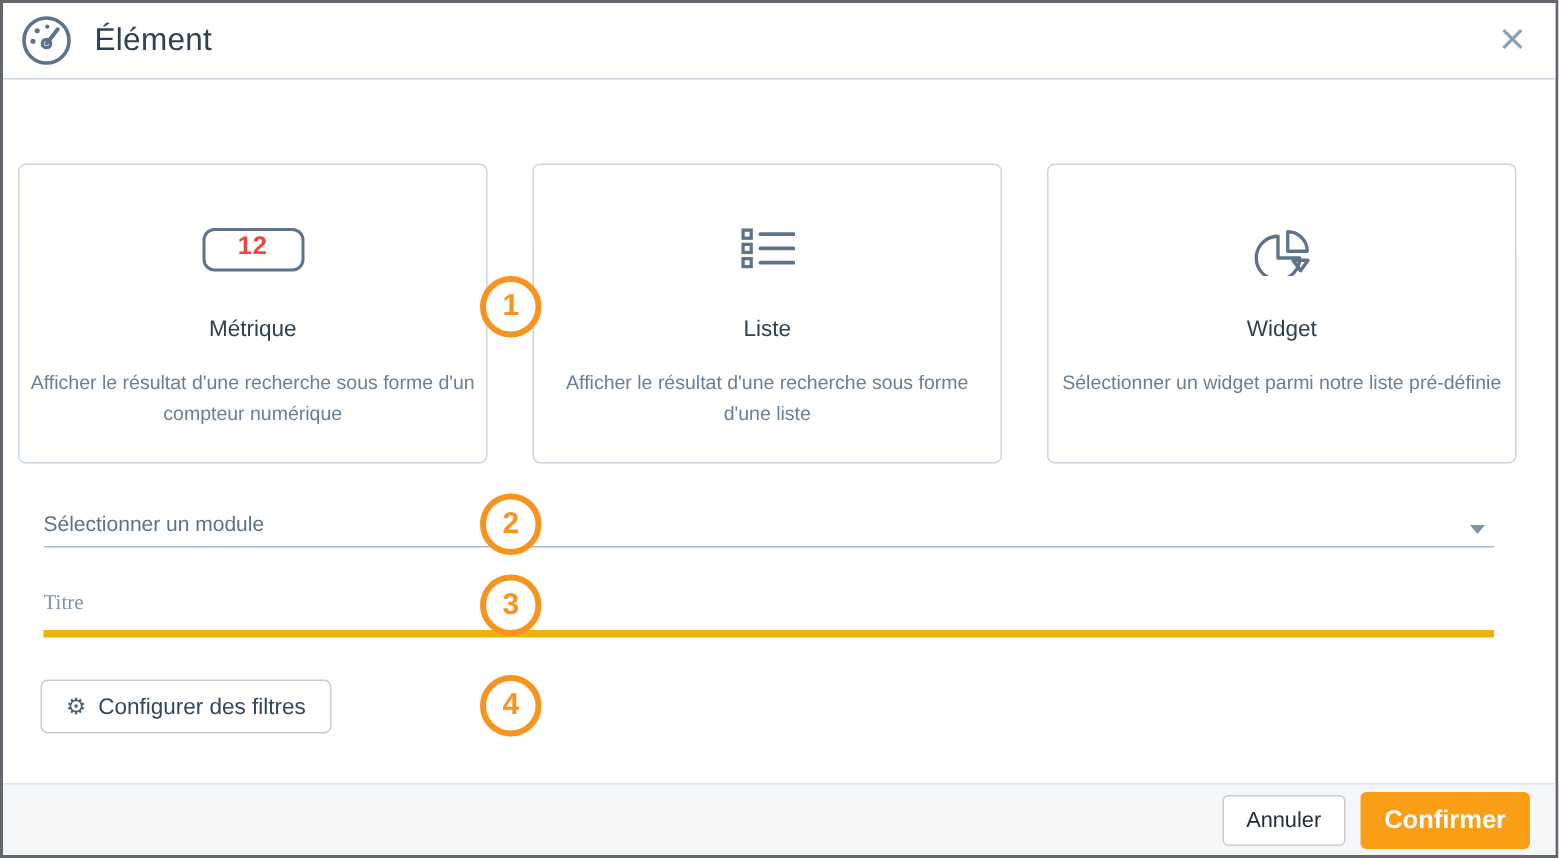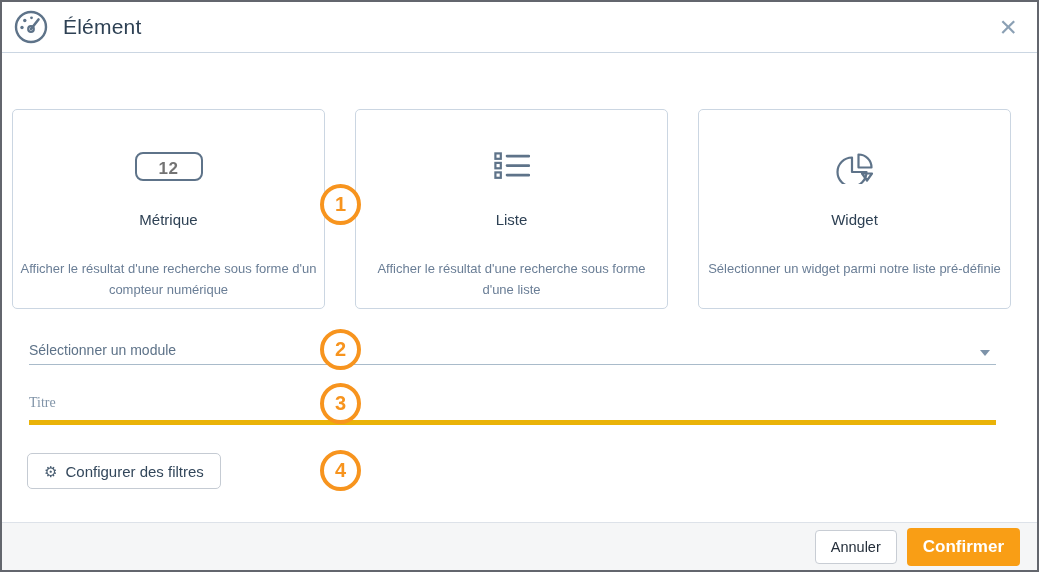--- a/index.html
+++ b/index.html
@@ -30,25 +30,25 @@
     display:flex; gap:30px;
   }
   .card {
     flex:1; border:1px solid #CBD6E2; border-radius:5px; background:#fff;
     display:flex; flex-direction:column; align-items:center; text-align:center;
     padding:42px 5px 0; cursor:pointer;
   }
   .card-icon { height:38px; display:flex; align-items:flex-start; justify-content:center; }
   .metric-box {
     width:68px; height:29px; border:2.5px solid #5E7389; border-radius:8px;
-    color:#737373; font-size:17px; font-weight:600; letter-spacing:.5px;
-    display:flex; align-items:flex-end; justify-content:center;
+    color:#ef4444; font-size:17px; font-weight:600; letter-spacing:.5px;
+    display:flex; align-items:flex-start; justify-content:center;
   }
   .card-title { margin-top:21px; font-size:15px; font-weight:500; color:#2E4154; }
-  .card-desc  { margin-top:31px; font-size:13px; color:#6A7E96; line-height:1.6; }
+  .card-desc  { margin-top:17px; font-size:13px; color:#6A7E96; line-height:1.6; }
 
   
   .step-badge {
     position:absolute; width:41px; height:41px; border-radius:50%;
     border:4px solid #F7941E; background:#fff; color:#F7941E;
     font-size:20px; font-weight:600; z-index:5;
     display:flex; align-items:center; justify-content:center;
   }
   .badge-1 { left:318px; top:182px; }
   .badge-2 { left:318px; top:327px; }

